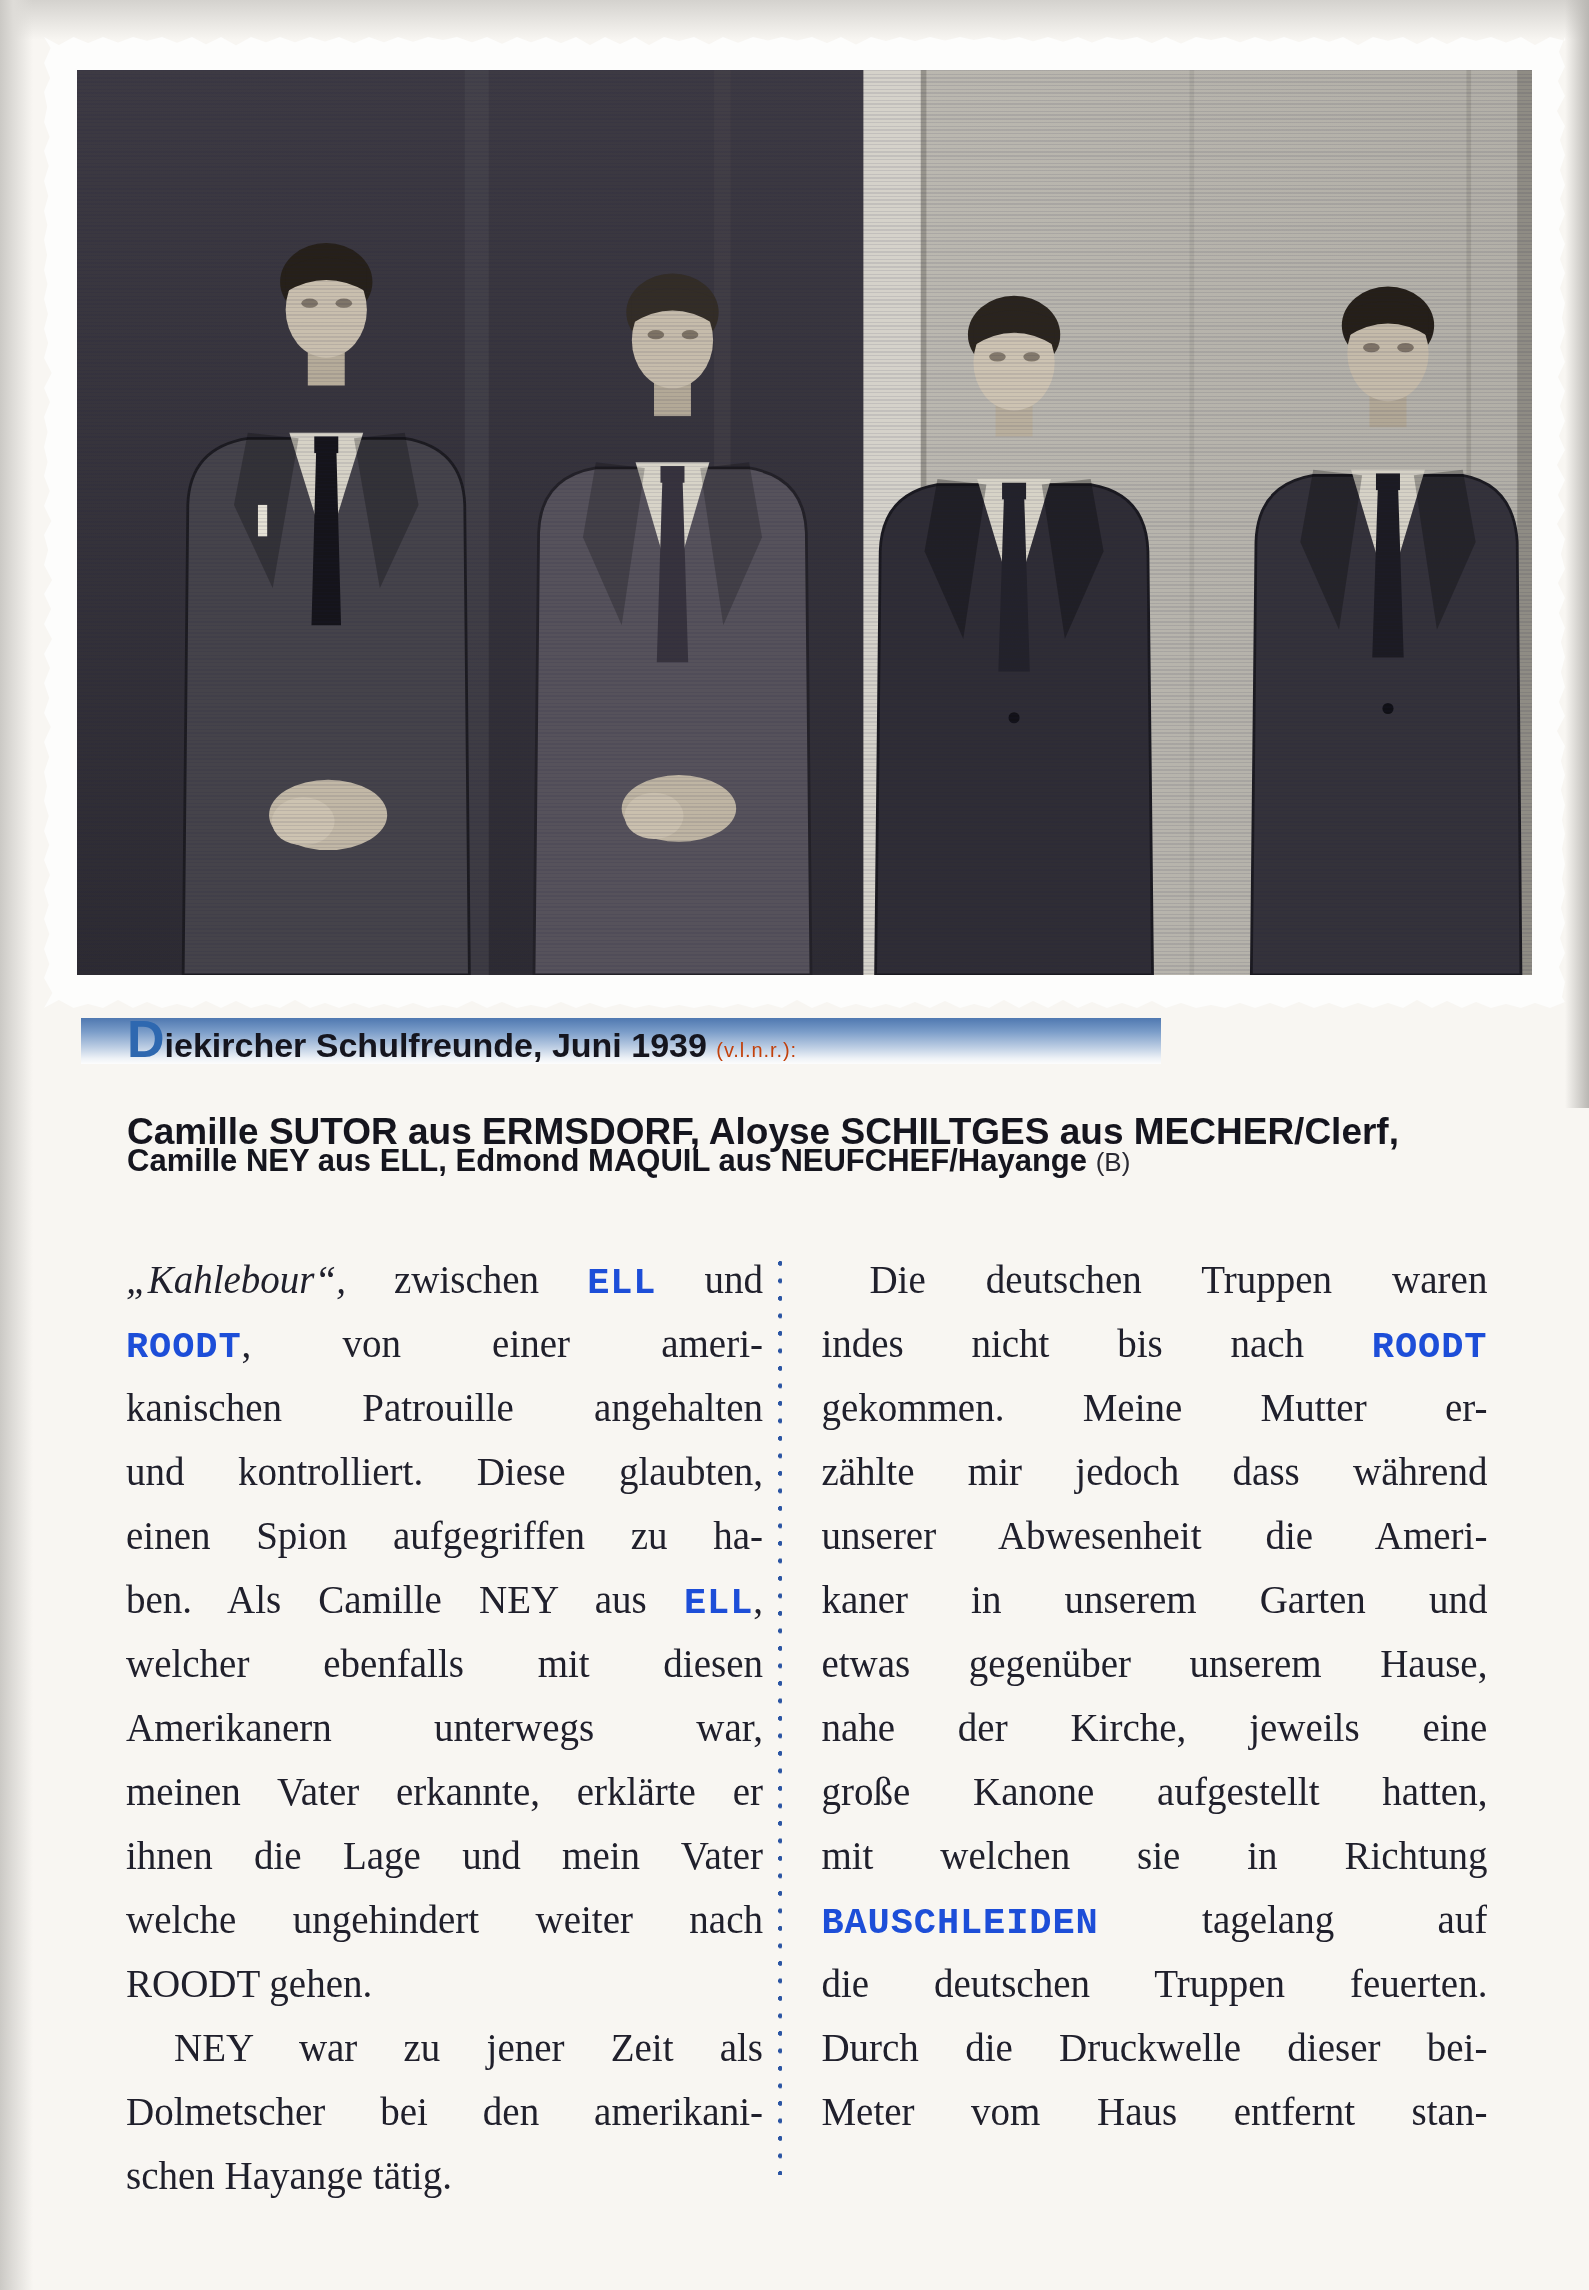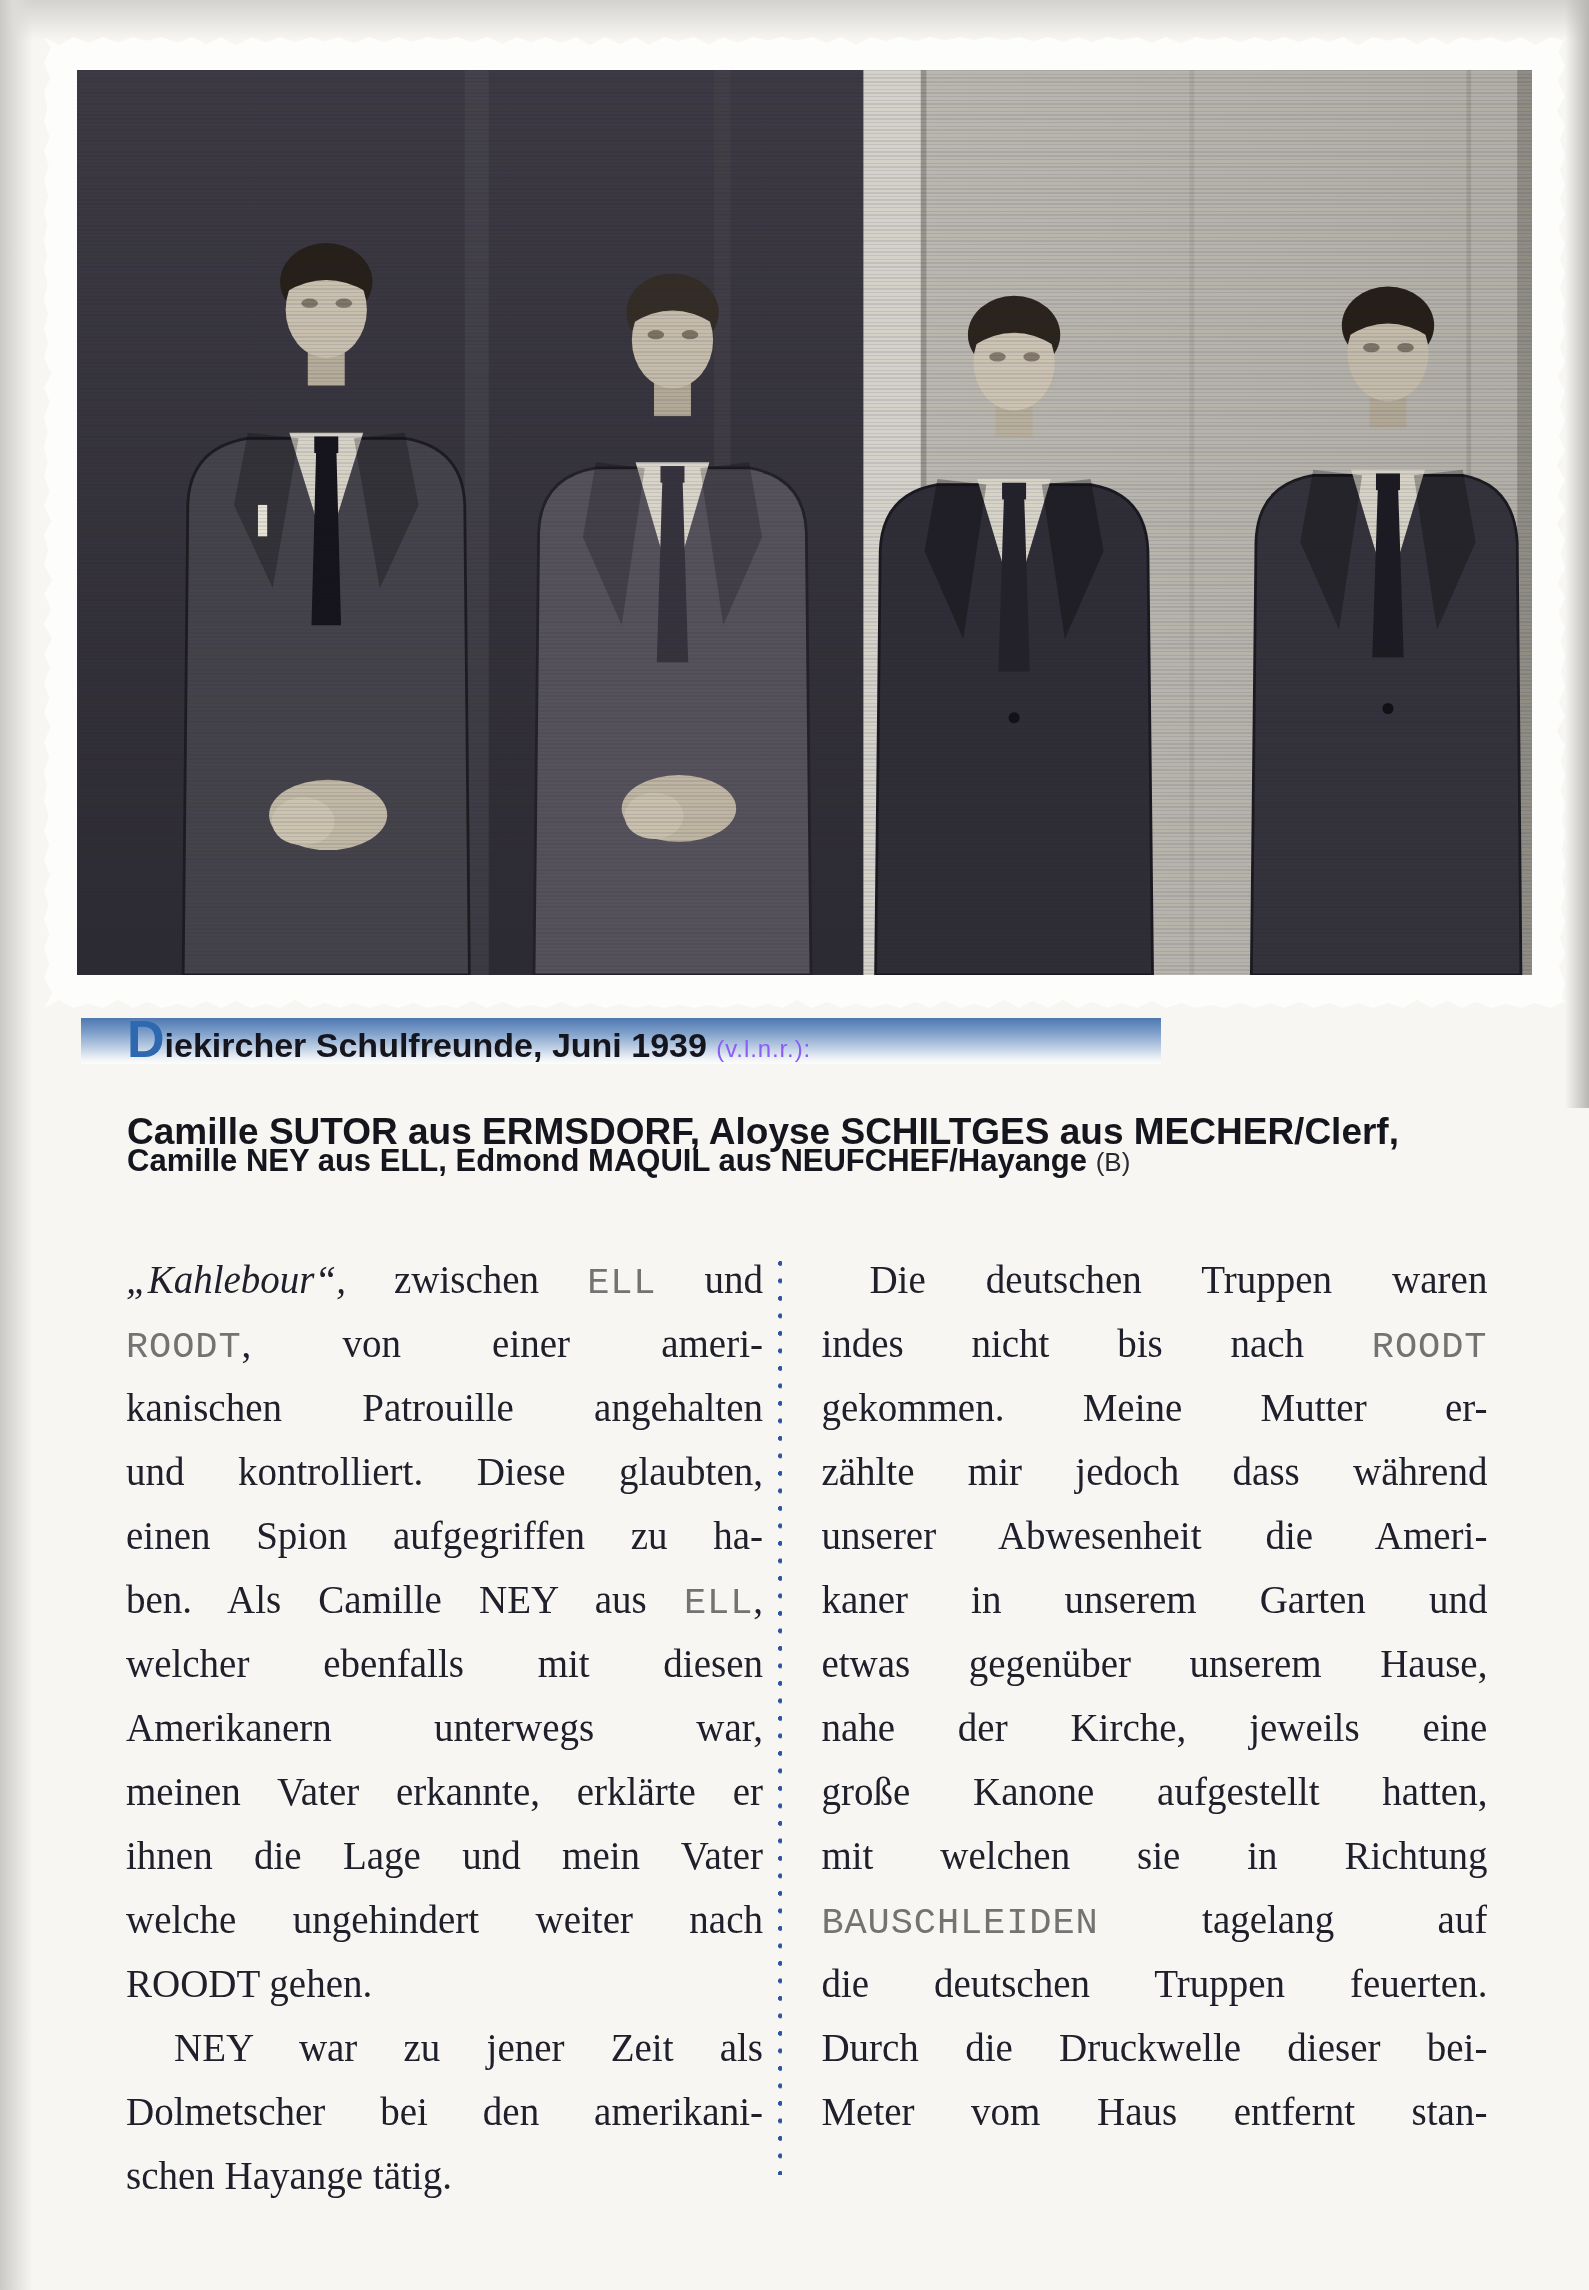--- a/index.html
+++ b/index.html
@@ -25,37 +25,37 @@
   .halftone{position:absolute;inset:0;pointer-events:none;
     background:repeating-linear-gradient(180deg,rgba(28,28,66,.10) 0 1.4px,rgba(255,255,255,0) 1.4px 3.7px);}
 
   
   .caption-bar{position:absolute;left:81px;top:1018px;width:1080px;height:46px;
     background:linear-gradient(180deg,#4f78b0 0%,#7b9dc9 30%,#b9cbe2 62%,#eef2f7 88%,#fdfdfd 100%);}
   .cap-line{position:absolute;left:127px;white-space:nowrap;
     font-family:"Liberation Sans", sans-serif;font-weight:700;color:#15151e;}
   .cap-line1{top:1015px;height:48px;line-height:48px;font-size:34px;}
   .cap-initial{font-size:52px;color:#2e68b0;letter-spacing:0;}
-  .cap-note{font-weight:400;font-size:24px;letter-spacing:0.9px;color:#8b5cf6;}
+  .cap-note{font-weight:400;font-size:20px;letter-spacing:0.9px;color:#c2410c;}
   .cap-line2{top:1104px;height:55px;line-height:55px;font-size:37px;}
   .cap-line3{top:1133px;height:55px;line-height:55px;font-size:31px;}
   .cap-note2{font-weight:400;font-size:26px;color:#2a2a33;}
 
   
   .columns{position:absolute;left:126px;top:1248px;width:1367px;display:flex;}
   .col{color:#20202c;font-size:39px;}
   .col-left{width:637px;}
   .col-right{width:666px;}
   .divider{width:4.6px;height:914px;margin:13px 39px 0 14.8px;
     background-image:radial-gradient(circle at 2.3px 2.3px,#2b55a3 2.2px,rgba(43,85,163,0) 2.6px);
     background-size:4.6px 17.5px;background-repeat:repeat-y;}
   .line{height:64px;line-height:64px;text-align:justify;text-align-last:justify;text-justify:inter-word;overflow:hidden;}
   .line.end{text-align-last:left;}
   .line.ind{padding-left:48px;}
-  .line .blue{font-family:"Liberation Mono", monospace;font-weight:400;color:#737373;
+  .line .blue{font-family:"Liberation Mono", monospace;font-weight:700;color:#1d4ed8;
     font-size:37px;letter-spacing:0.9px;}
   .line i{font-style:italic;}
 </style>
 </head>
 <body>
 
 <div class="edge-top"></div>
 <div class="edge-left"></div>
 <div class="edge-right"></div>
 

